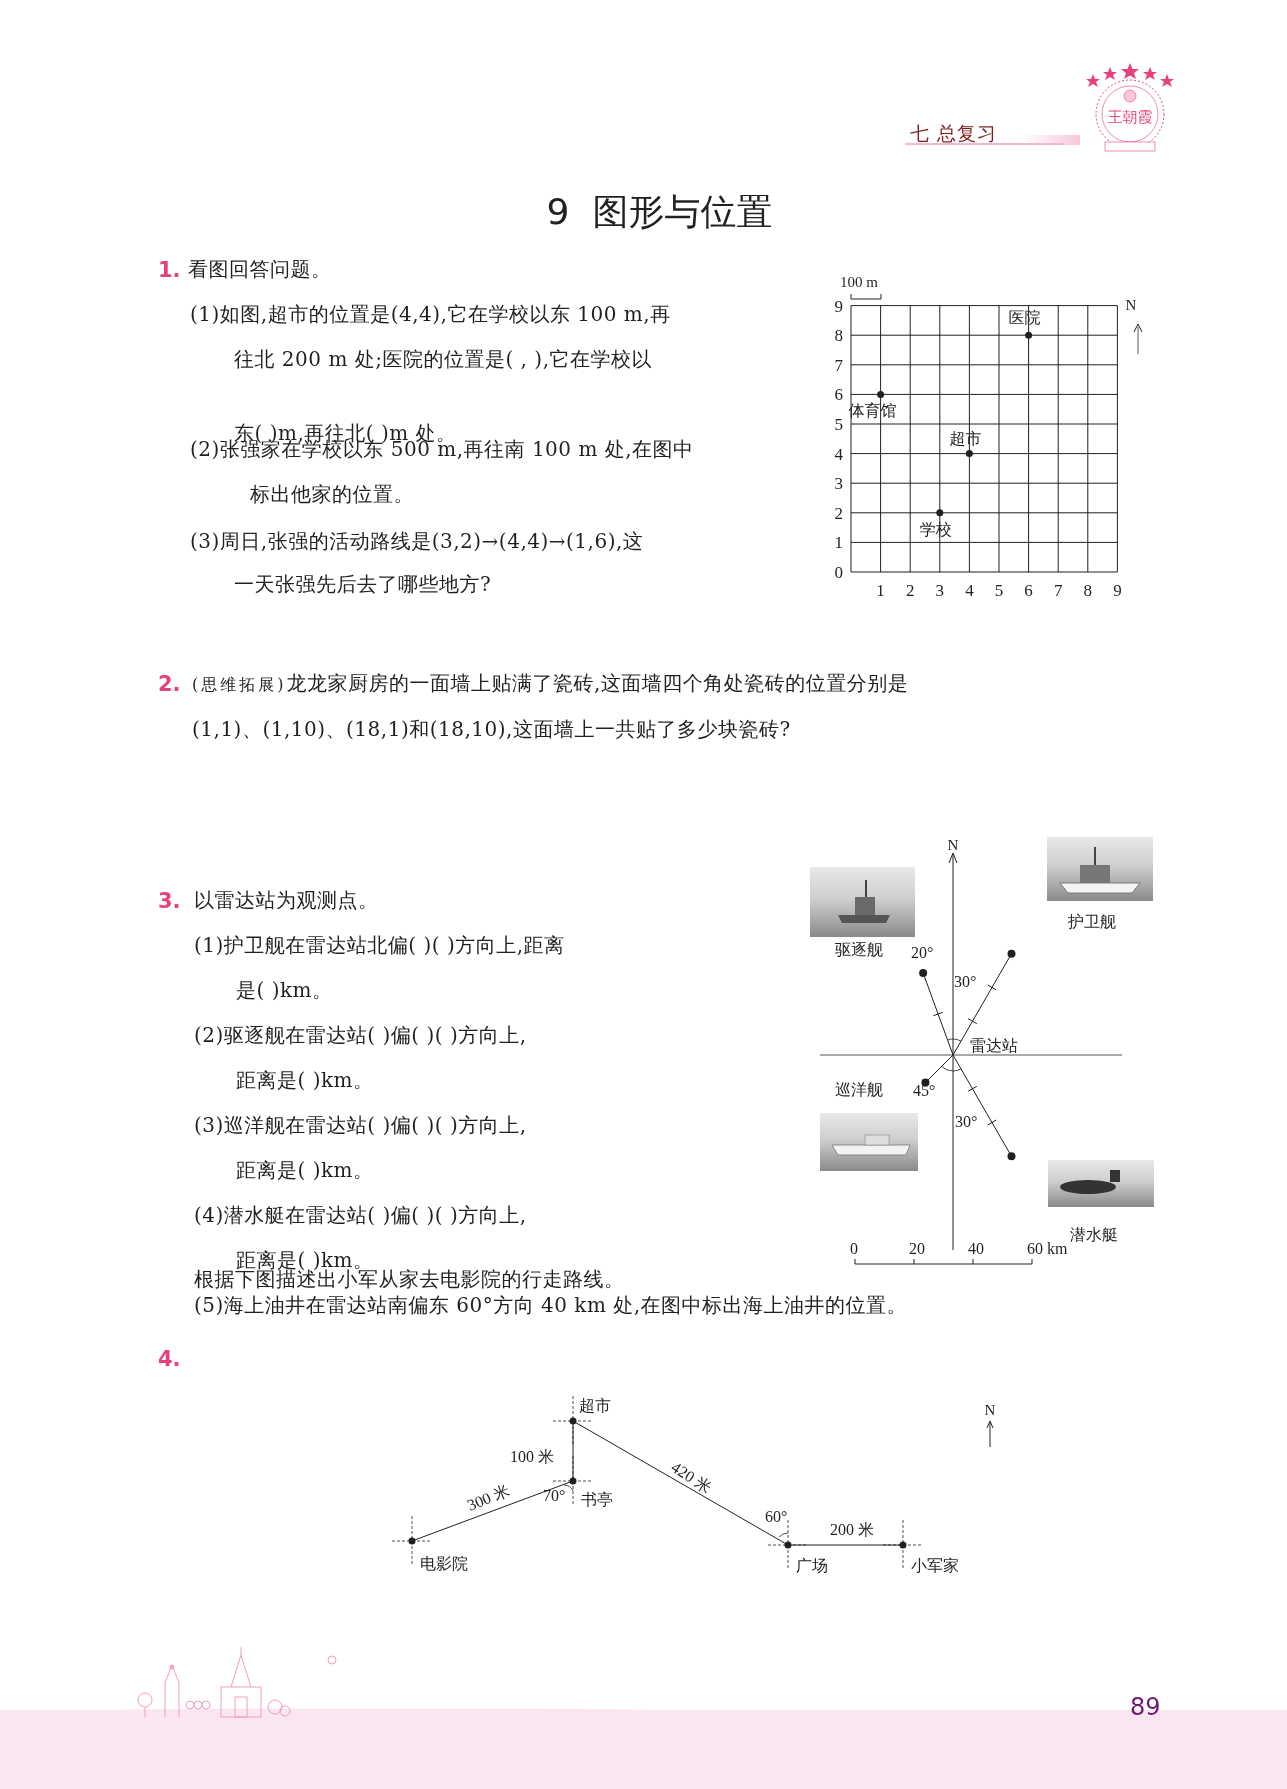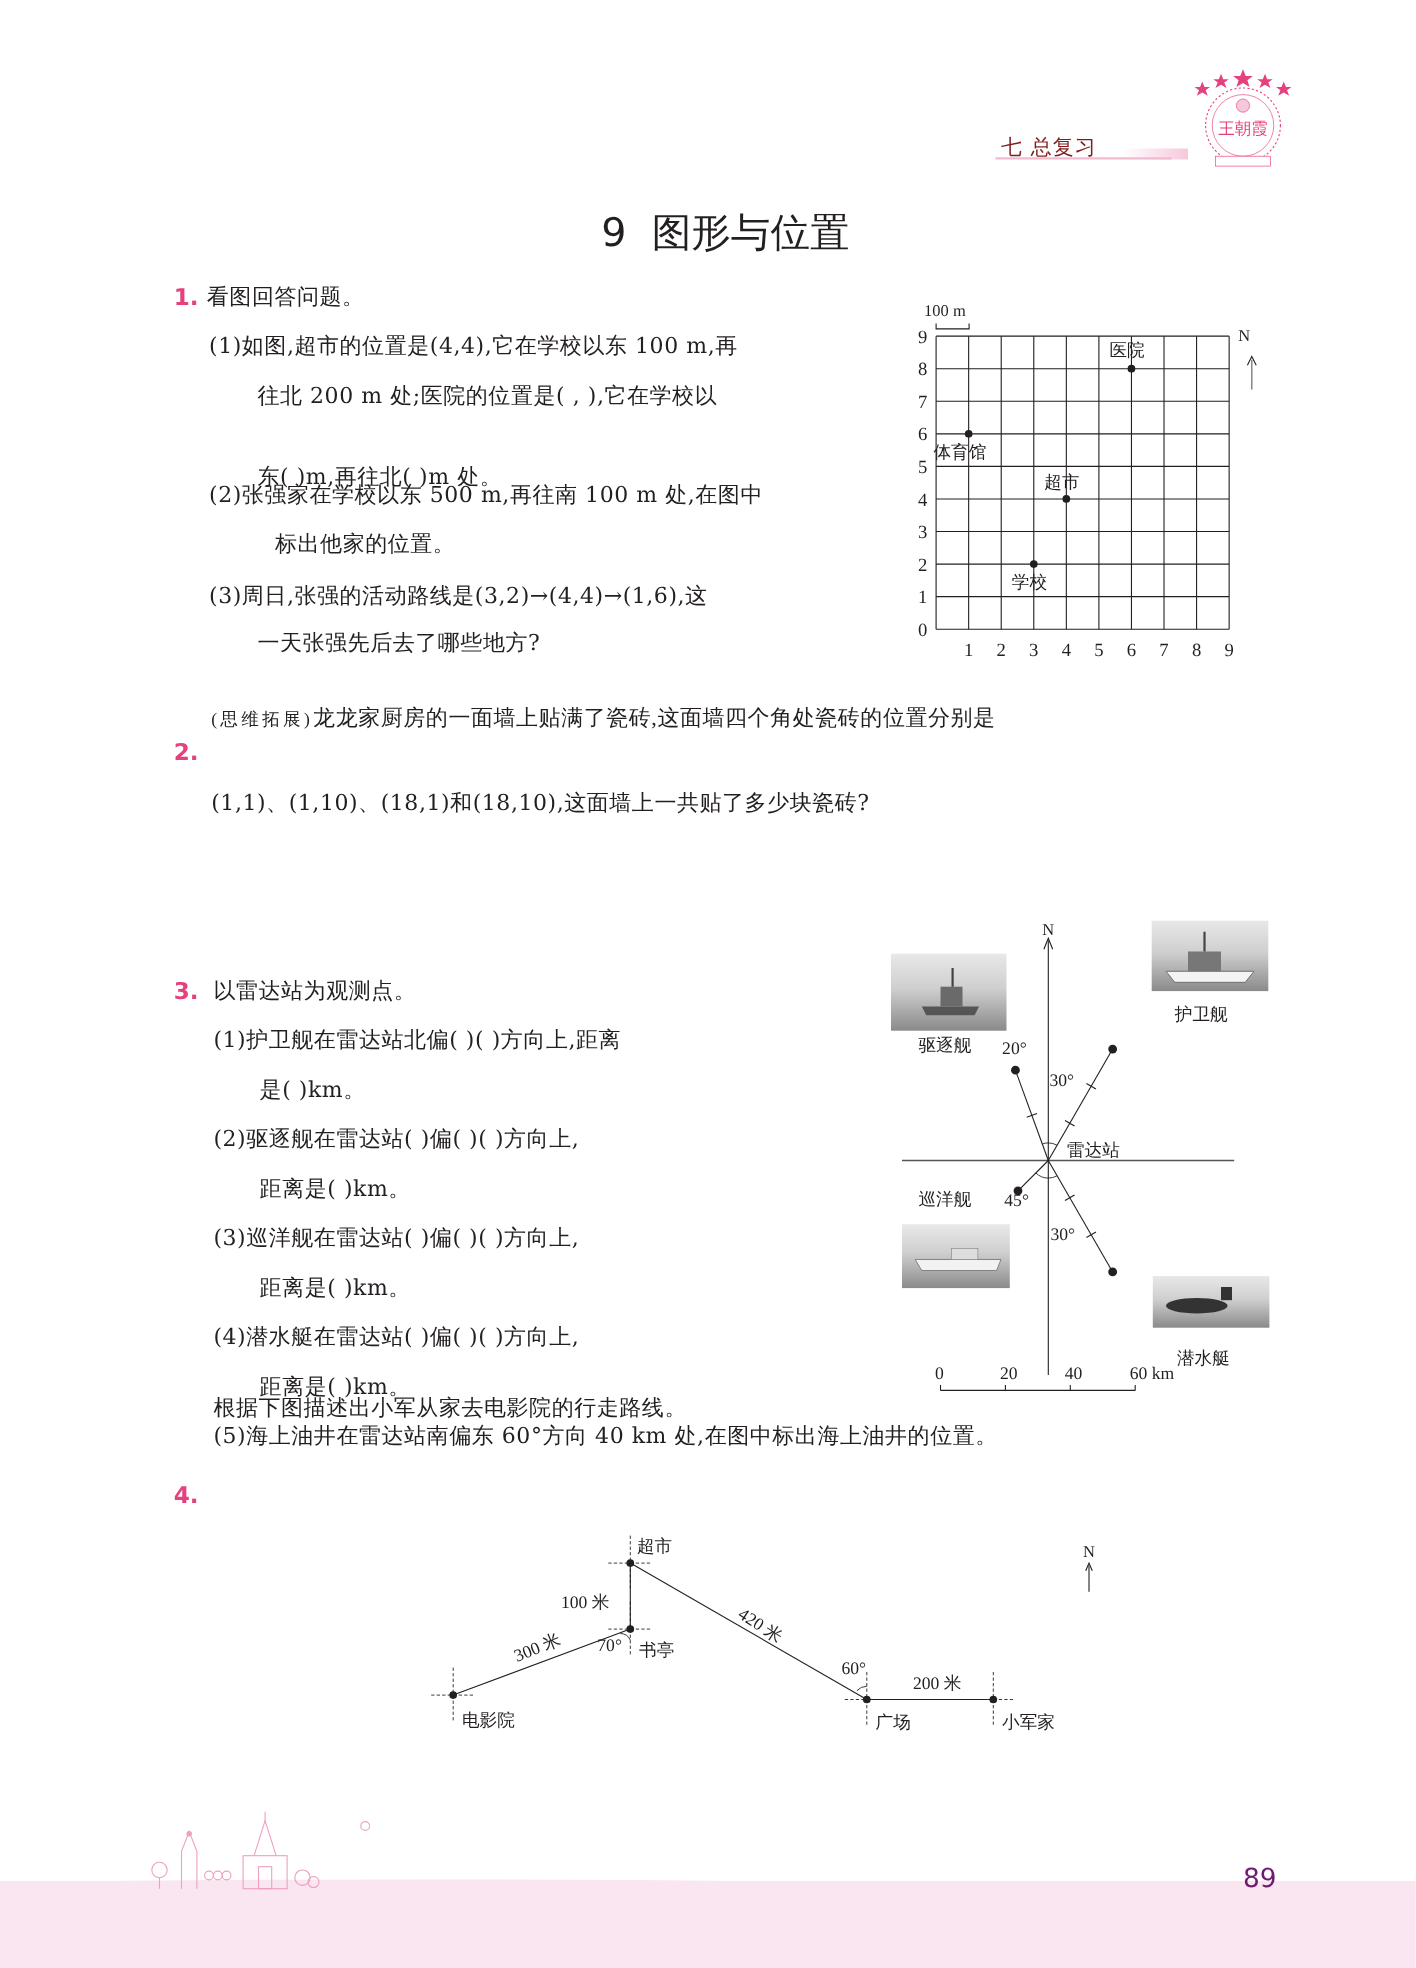--- a/index.html
+++ b/index.html
@@ -121,21 +121,21 @@
     <text x="20" y="27" font-size="15" font-family="Liberation Serif, serif" fill="#231f20">100 m</text>
   </g>
   <g>
     <text x="311" y="50" font-size="15" font-family="Liberation Serif, serif" text-anchor="middle" fill="#231f20">N</text>
     <line x1="318" y1="94" x2="318" y2="67" stroke="#777" stroke-width="1.2"></line>
     <path d="M314,72 L318,64 L322,72" fill="none" stroke="#231f20" stroke-width="1"></path>
   </g>
 </svg>
 
 <div class="abs qnum" style="left:158px;top:672px;">2.</div>
-<div class="abs line" style="left:192px;top:639px;font-family:Liberation Serif, serif;">
+<div class="abs line" style="left:192px;top:670px;">
   <span style="font-size:16px;letter-spacing:3px;">(思维拓展)</span><span>龙龙家厨房的一面墙上贴满了瓷砖,这面墙四个角处瓷砖的位置分别是</span>
 </div>
 <div class="abs line" style="left:192px;top:716px;text-align:center;">(1,1)、(1,10)、(18,1)和(18,10),这面墙上一共贴了多少块瓷砖?</div>
 
 <div class="abs qnum" style="left:158px;top:889px;">3.</div>
 <div class="abs line" style="left:194px;top:887px;">以雷达站为观测点。</div>
 <div class="abs line" style="left:194px;top:932px;">(1)护卫舰在雷达站北偏(       )(       )方向上,距离</div>
 <div class="abs line" style="left:236px;top:977px;">是(       )km。</div>
 <div class="abs line" style="left:194px;top:1022px;">(2)驱逐舰在雷达站(       )偏(       )(       )方向上,</div>
 <div class="abs line" style="left:236px;top:1067px;">距离是(       )km。</div>

